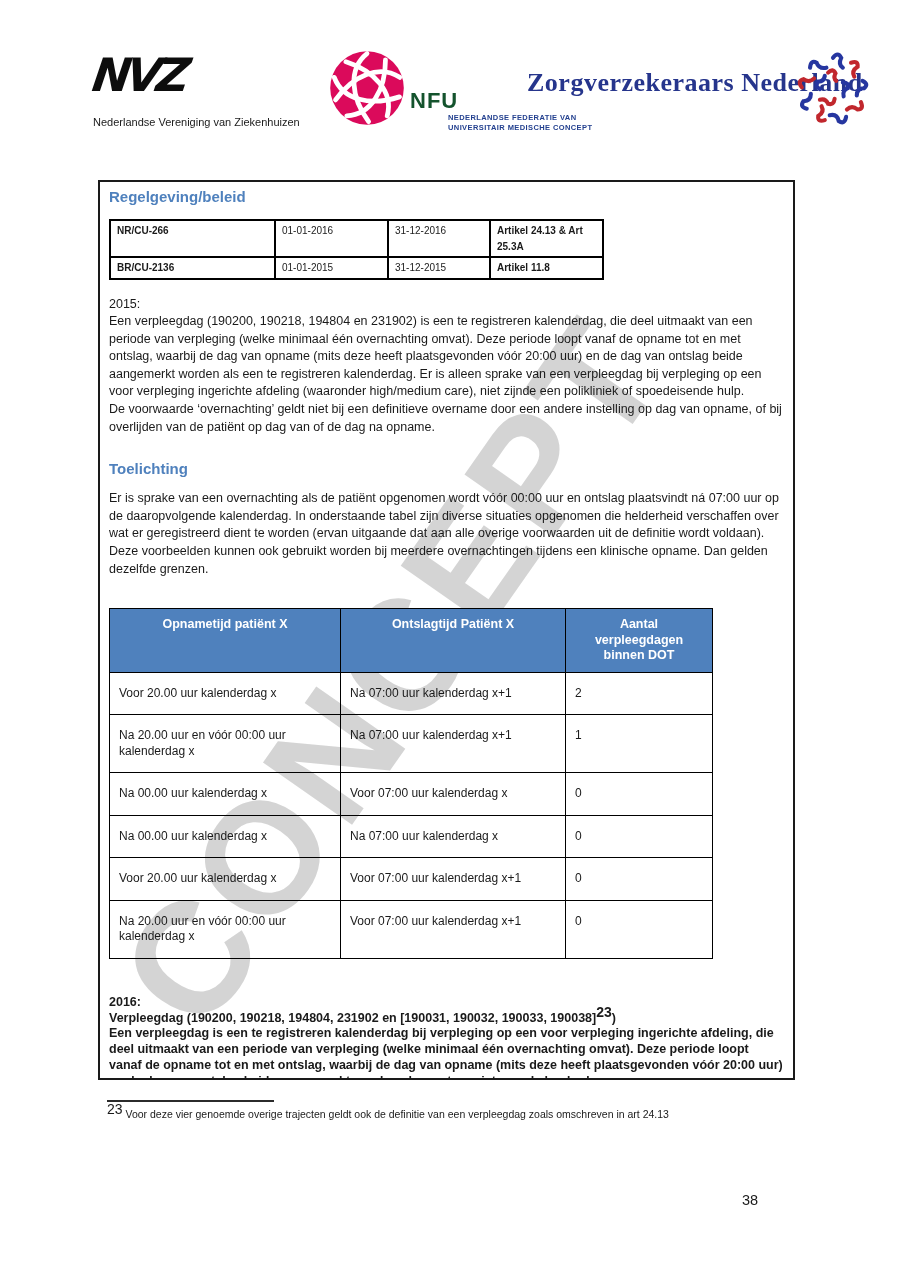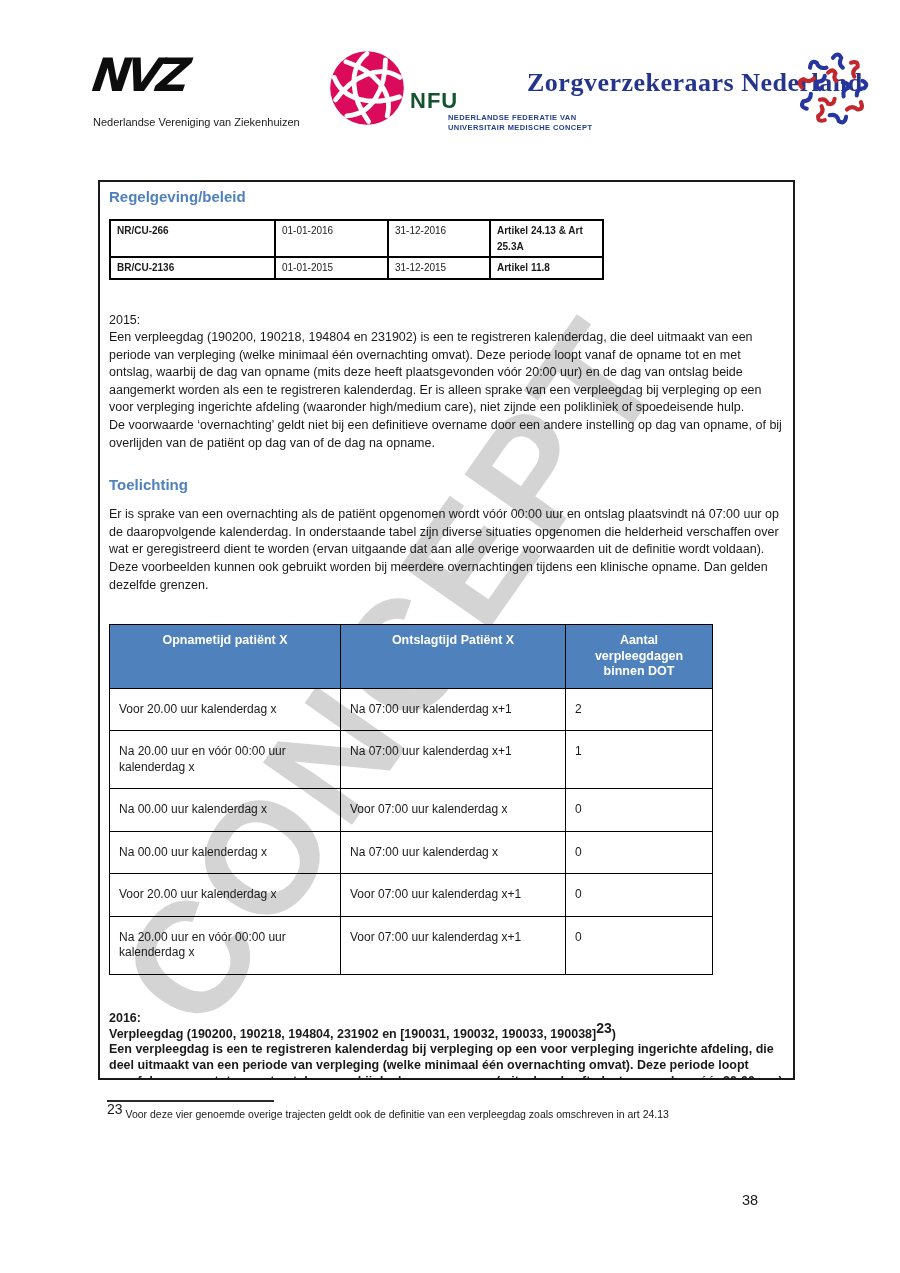--- a/index.html
+++ b/index.html
@@ -44,21 +44,21 @@
   .h-blue{font-size:15px; font-weight:bold; color:#4F81BD; margin:2px 0 0 0;}
   
   .reg-table{border-collapse:collapse; margin-top:14px; table-layout:fixed;}
   .reg-table td{
     border:2px solid #000; font-size:10px; padding:2px 6px; vertical-align:top;
     line-height:15.5px; background:#fff;
   }
   .reg-table .b{font-weight:bold;}
   
   .para{font-size:12.5px; line-height:17.6px; margin:0;}
-  .blk-2015{margin-top:32px;}
+  .blk-2015{margin-top:16px;}
   .toel-h{margin-top:24px;}
   .toel-p{margin-top:13px;}
   
   .sit-table{border-collapse:collapse; margin-top:30px; table-layout:fixed;}
   .sit-table th{
     background:#4F81BD; color:#fff; font-size:12.5px; font-weight:bold;
     text-align:center; vertical-align:top; padding:8px 9px; border:1.5px solid #000;
     line-height:15.5px;
   }
   .sit-table td{

